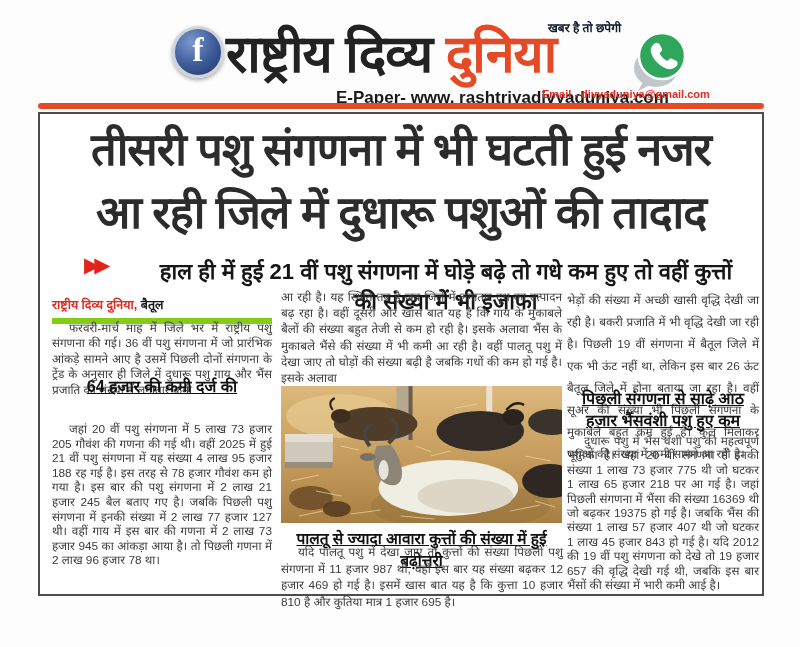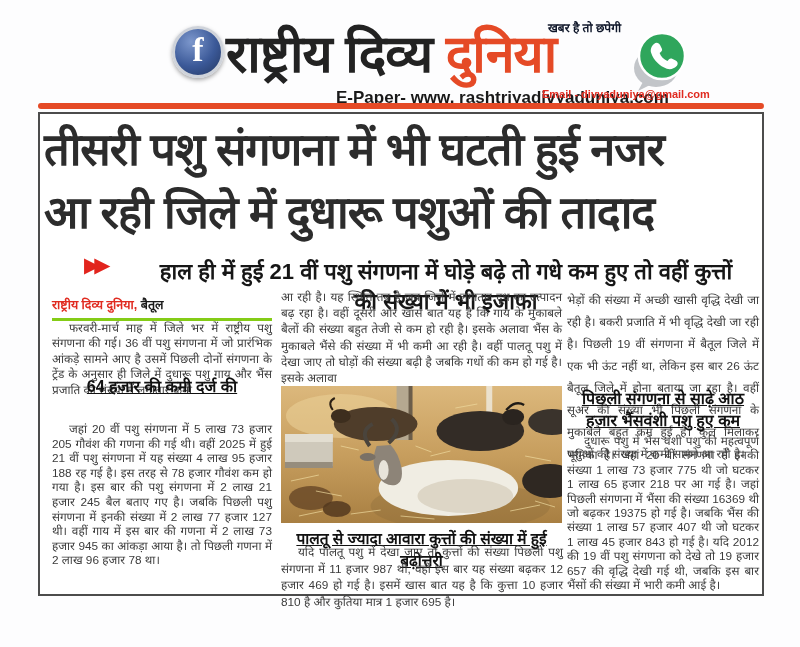--- a/index.html
+++ b/index.html
@@ -18,30 +18,30 @@
   .mast-tagline{position:absolute;left:548px;top:19px;font-size:12px;font-weight:bold;color:#0f172a;}
   .mast-epaper{position:absolute;left:336px;top:88px;font-size:17px;font-weight:bold;color:#1a1a1a;}
   .mast-email{position:absolute;left:522px;top:88px;font-size:11px;font-weight:bold;color:#e02b20;padding-left:20px;}
   .wa-icon{position:absolute;left:632px;top:30px;width:56px;height:62px;}
   .red-rule{position:absolute;left:38px;top:103px;width:726px;height:6px;background:#e54a26;border-radius:3px;}
 
   
   .frame{position:absolute;left:38px;top:112px;width:726px;height:484px;
          border:2px solid #4c4c4c;box-sizing:border-box;background:#fff;}
 
-  .headline{position:absolute;left:44px;top:118px;width:714px;text-align:left;
+  .headline{position:absolute;left:44px;top:118px;width:714px;text-align:center;
             font-size:45px;line-height:63px;font-weight:800;color:#2c2c2c;letter-spacing:-1px;}
   .subheadline-row{position:absolute;left:46px;top:252px;width:710px;height:30px;}
   .arrows{position:absolute;left:38px;top:1px;font-size:21px;color:#e2241d;letter-spacing:-6px;}
   .subheadline{position:absolute;left:100px;top:3px;width:600px;text-align:center;
                font-size:22px;font-weight:bold;color:#161616;}
 
   
   .byline{position:absolute;left:52px;top:296px;width:220px;font-size:12.5px;font-weight:bold;
-          border-bottom:3px solid #84cc16;padding-bottom:5px;}
+          border-bottom:6px solid #84cc16;padding-bottom:5px;}
   .byline .src{color:#e02b20;}
   .byline .place{color:#1a1a1a;}
 
   .body-par{font-size:11.8px;line-height:15.1px;text-align:justify;color:#3b3b3b;}
   .body-par::first-letter{}
   .indent{text-indent:17px;}
 
   .col1-p1{position:absolute;left:52px;top:321px;width:220px;line-height:15.4px;}
   .col1-sub{position:absolute;left:52px;top:376px;width:220px;text-align:center;
             font-size:16px;line-height:21.5px;font-weight:bold;color:#111;

